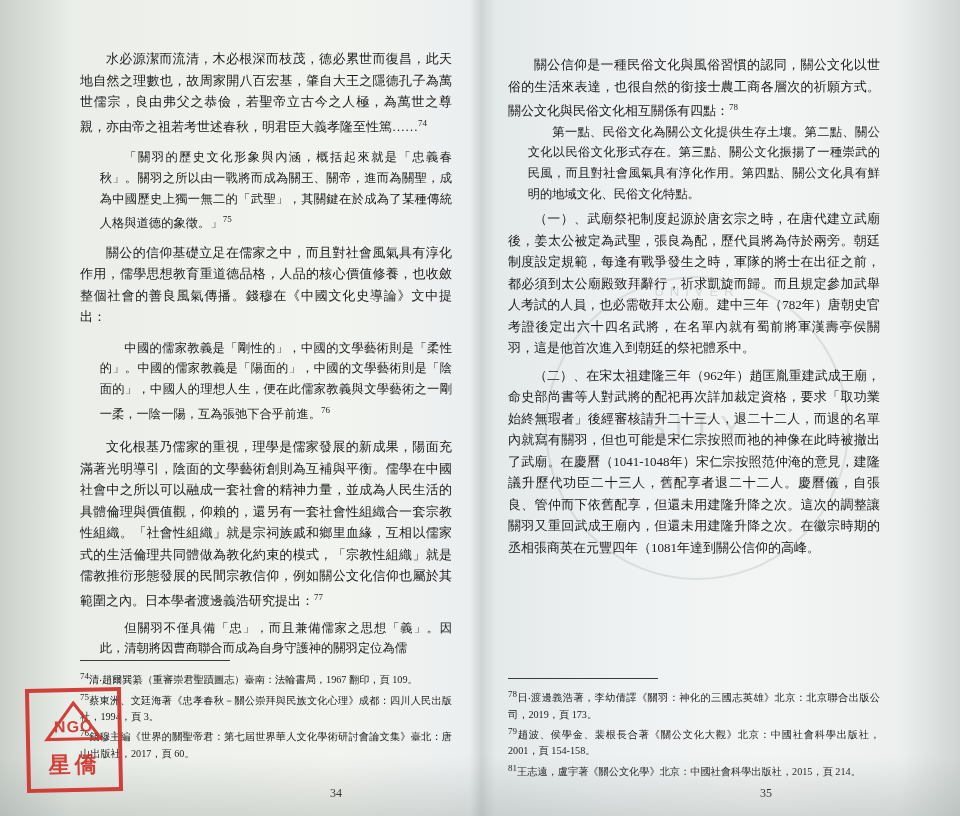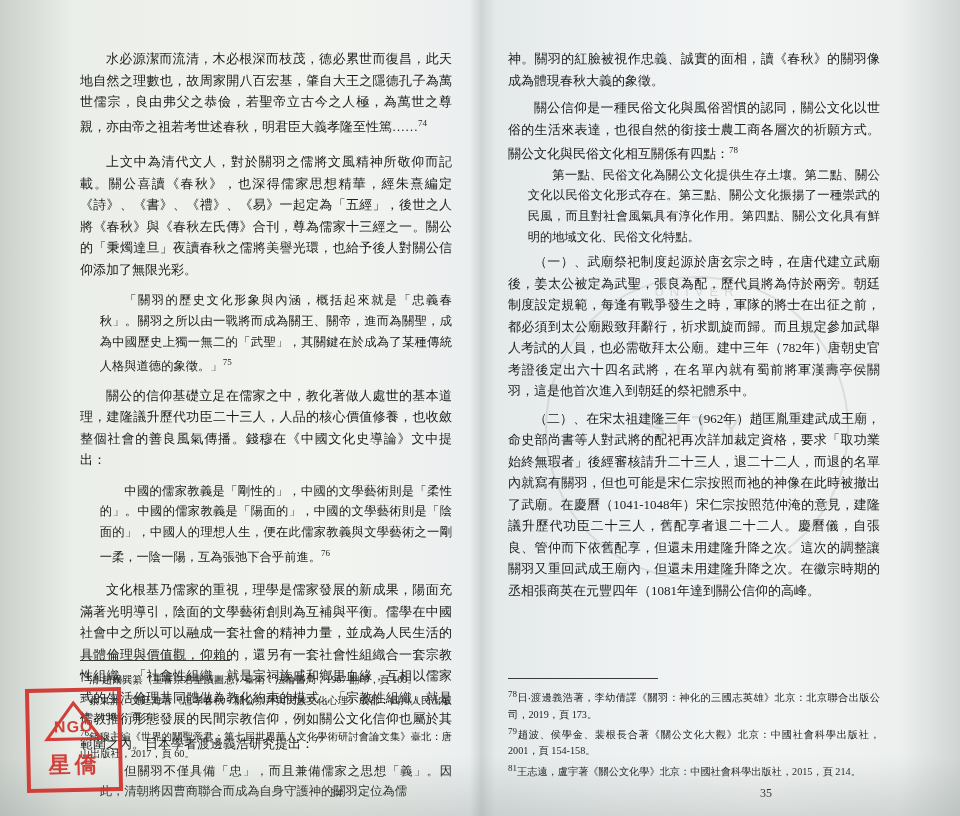--- a/index.html
+++ b/index.html
@@ -107,25 +107,24 @@
 </style>
 </head>
 <body>
 
 <div class="page">
 
   <div class="col col-left">
 
     <p><span>水必源潔而流清，木必根深而枝茂，德必累世而復昌，此天地自然之理數也，故周家開八百宏基，肇自大王之隱德孔子為萬世儒宗，良由弗父之恭儉，若聖帝立古今之人極，為萬世之尊親，亦由帝之祖若考世述春秋，明君臣大義孝隆至性篤……</span><sup>74</sup></p>
 
-    <p style="margin-top:14px">上文中為清代文人，對於關羽之儒將文風精神所敬仰而記載。關公喜讀《春秋》，也深得儒家思想精華，經朱熹編定《詩》、《書》、《禮》、《易》一起定為「五經」，後世之人將《春秋》與《春秋左氏傳》合刊，尊為儒家十三經之一。關公的「秉燭達旦」夜讀春秋之儒將美譽光環，也給予後人對關公信仰添加了無限光彩。</p>
 
     <p class="quote" style="margin-top:10px"><span>「關羽的歷史文化形象與內涵，概括起來就是「忠義春秋」。關羽之所以由一戰將而成為關王、關帝，進而為關聖，成為中國歷史上獨一無二的「武聖」，其關鍵在於成為了某種傳統人格與道德的象徵。」</span><sup>75</sup></p>
 
-    <p style="margin-top:8px">關公的信仰基礎立足在儒家之中，教化著做人處世的基本道理，建隆議升歷代功臣二十三人，人品的核心價值修養，也收斂整個社會的善良風氣傳播。錢穆在《中國文化史導論》文中提出：</p>
+    <p style="margin-top:8px">關公的信仰基礎立足在儒家之中，而且對社會風氣具有淳化作用，儒學思想教育重道德品格，人品的核心價值修養，也收斂整個社會的善良風氣傳播。錢穆在《中國文化史導論》文中提出：</p>
 
     <p class="quote" style="margin-top:10px"><span>中國的儒家教義是「剛性的」，中國的文學藝術則是「柔性的」。中國的儒家教義是「陽面的」，中國的文學藝術則是「陰面的」，中國人的理想人生，便在此儒家教義與文學藝術之一剛一柔，一陰一陽，互為張弛下合乎前進。</span><sup>76</sup></p>
 
     <p style="margin-top:12px"><span>文化根基乃儒家的重視，理學是儒家發展的新成果，陽面充滿著光明導引，陰面的文學藝術創則為互補與平衡。儒學在中國社會中之所以可以融成一套社會的精神力量，並成為人民生活的具體倫理與價值觀，仰賴的，還另有一套社會性組織合一套宗教性組織。「社會性組織」就是宗祠族戚和鄉里血緣，互相以儒家式的生活倫理共同體做為教化約束的模式，「宗教性組織」就是儒教推衍形態發展的民間宗教信仰，例如關公文化信仰也屬於其範圍之內。日本學者渡邊義浩研究提出：</span><sup>77</sup></p>
 
     <p class="quote" style="margin-top:6px">但關羽不僅具備「忠」，而且兼備儒家之思想「義」。因此，清朝將因曹商聯合而成為自身守護神的關羽定位為儒</p>
 
     <div class="fn-rule" style="left:0;top:612px"></div>
     <div class="footnotes" style="left:0;top:620px">
       <p class="fn"><sup>74</sup><span>清‧趙爾巽纂（重審崇君聖蹟圖志）臺南：法輪書局，1967 翻印，頁 109。</span></p>
@@ -136,21 +135,20 @@
 
   <div class="pageno" style="left:330px;top:786px">34</div>
 
   <div class="watermark">
     <div class="wtext">UNIVER</div>
     <div class="wtext2">SITY</div>
   </div>
 
   <div class="col col-right">
 
-    <p class="noindent">神。關羽的紅臉被視作忠義、誠實的面相，讀《春秋》的關羽像成為體現春秋大義的象徵。</p>
 
     <p style="margin-top:6px"><span>關公信仰是一種民俗文化與風俗習慣的認同，關公文化以世俗的生活來表達，也很自然的銜接士農工商各層次的祈願方式。關公文化與民俗文化相互關係有四點：</span><sup>78</sup></p>
 
     <p class="quote" style="">第一點、民俗文化為關公文化提供生存土壤。第二點、關公文化以民俗文化形式存在。第三點、關公文化振揚了一種崇武的民風，而且對社會風氣具有淳化作用。第四點、關公文化具有鮮明的地域文化、民俗文化特點。</p>
 
 
 
 
     <p style="margin-top:4px">（一）、武廟祭祀制度起源於唐玄宗之時，在唐代建立武廟後，姜太公被定為武聖，張良為配，歷代員將為侍於兩旁。朝廷制度設定規範，每逢有戰爭發生之時，軍隊的將士在出征之前，都必須到太公廟殿致拜辭行，祈求凱旋而歸。而且規定參加武舉人考試的人員，也必需敬拜太公廟。建中三年（782年）唐朝史官考證後定出六十四名武將，在名單內就有蜀前將軍漢壽亭侯關羽，這是他首次進入到朝廷的祭祀體系中。</p>
 

